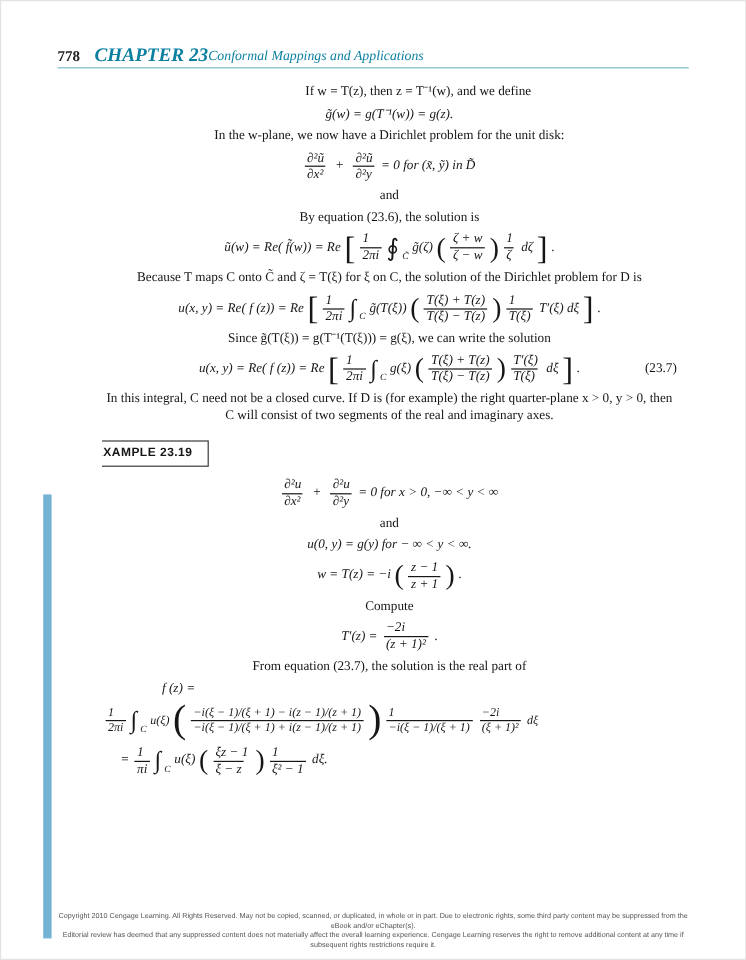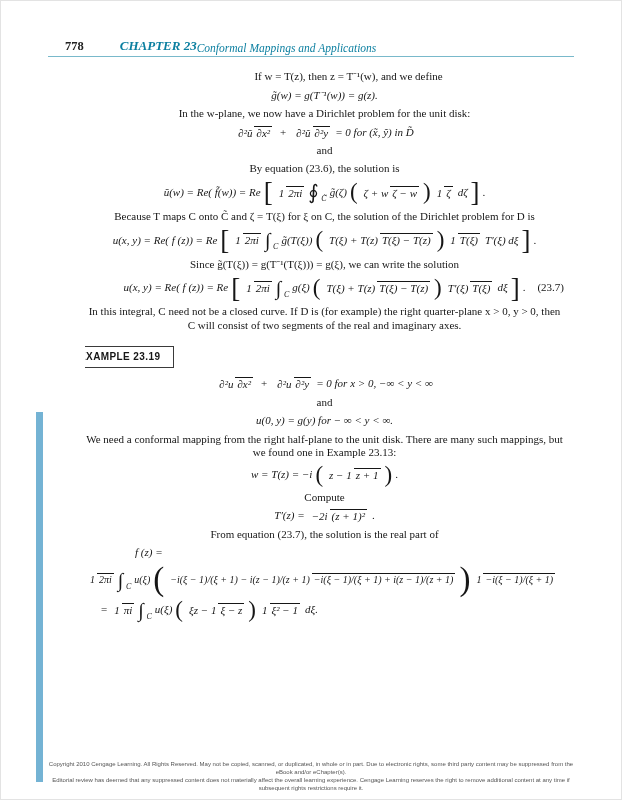--- a/index.html
+++ b/index.html
@@ -4,40 +4,40 @@
 <style>
   html,body{margin:0;padding:0;}
   body{
     width:622px;height:800px;position:relative;overflow:hidden;
     background:#ffffff;color:#161616;
     font-family:"Liberation Serif",serif;
   }
   .sheet{position:absolute;inset:0;background:#fff;box-shadow:inset 0 0 0 1px #e3e3e3;}
 
   
-  .runhead{position:absolute;top:38px;left:65px;right:48px;display:flex;align-items:flex-end;}
+  .runhead{position:absolute;top:38px;left:48px;right:48px;display:flex;align-items:center;}
   .pagenum{font-weight:bold;font-size:12.5px;color:#222;}
-  .chaplabel{margin-left:36px;color:#0b7fa0;font-weight:bold;font-style:italic;font-size:13px;}
+  .chaplabel{margin-left:12px;color:#0b7fa0;font-weight:bold;font-style:italic;font-size:16px;}
   .chaptitle{margin-left:0;color:#0b7fa0;font-style:italic;font-size:11.5px;}
   .headrule{position:absolute;top:56px;left:48px;right:48px;height:1px;background:#0b7fa0;opacity:.55;}
 
   
   .content{position:absolute;top:66px;left:85px;right:58px;bottom:26px;overflow:hidden;
     font-size:11px;line-height:13.5px;}
   .p{margin:4px 0;text-align:center;}
   .indent1{text-indent:48px;}
   .indent2{text-indent:14px;}
 
   
   .eq{display:flex;justify-content:center;align-items:center;margin:5px 0;font-style:italic;white-space:nowrap;}
   .eqline{display:flex;align-items:center;margin:5px 0;font-style:italic;white-space:nowrap;}
   .mi{margin:0 2px;}
   .mr{font-style:normal;margin:0 2px;}
   .op{margin:0 5px;}
-  .frac{display:inline-flex;flex-direction:row;align-items:flex-end;vertical-align:middle;margin:0 3px;line-height:1.18;}
+  .frac{display:inline-flex;flex-direction:column;align-items:flex-start;vertical-align:middle;margin:0 3px;line-height:1.18;}
   .frac .num,.frac .den{padding:0 2px;white-space:nowrap;display:block;text-align:center;}
   .frac .den{border-top:0.8px solid #161616;}
   .intwrap{position:relative;display:inline-block;padding-right:8px;margin:0 1px;}
   .int{font-size:20px;font-style:normal;line-height:1;}
   .isub{position:absolute;right:0;bottom:-3px;font-size:8px;font-style:italic;}
   .big{font-style:normal;line-height:0.9;margin:0 1px;font-weight:400;}
   .d1{font-size:23px;}
   .d2{font-size:27px;}
   .d3{font-size:33px;}
   .tagged{position:relative;}
@@ -195,21 +195,20 @@
           </span>
         <span class="mi">= 0 for x &gt; 0, −∞ &lt; y &lt; ∞</span>
       </div>
 
       <p class="p">and</p>
 
       <div class="eq">
         <span class="mi">u(0, y) = g(y) for − ∞ &lt; y &lt; ∞.</span>
       </div>
 
-      <p class="p">We need a conformal mapping from the right half-plane to the unit disk. There are many such mappings, but we found one in Example 23.13:</p>
 
       <div class="eq">
         <span class="mi">w = T(z) = −i</span>
         <span class="big d1">(</span>
         <span class="frac">
             <span class="num">z − 1</span>
             <span class="den">z + 1</span>
           </span>
         <span class="big d1">)</span>
         <span class="mr">.</span>

